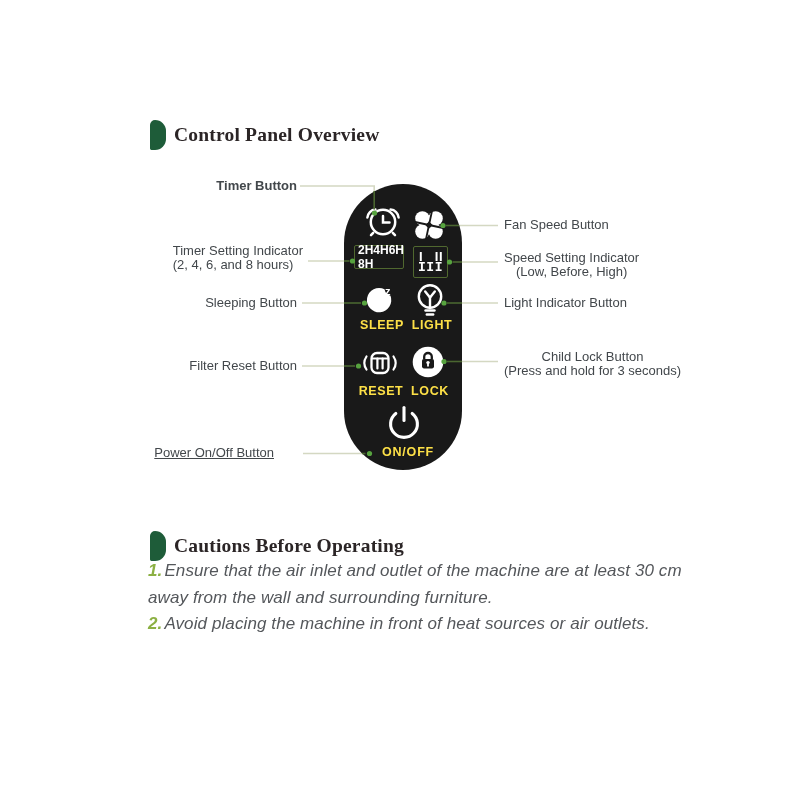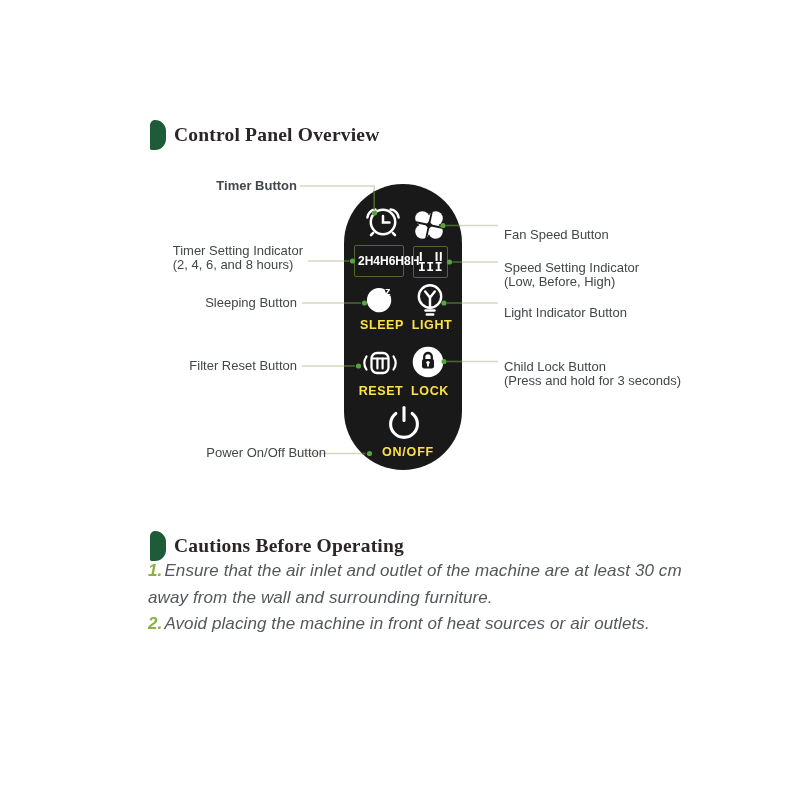--- a/index.html
+++ b/index.html
@@ -5,31 +5,31 @@
   html,body{margin:0;padding:0;background:#ffffff;}
   .page{position:relative;width:800px;height:800px;background:#ffffff;overflow:hidden;
         font-family:"Liberation Sans",sans-serif;}
   .abs{position:absolute;}
   
   .sec-head{display:flex;align-items:center;gap:8px;}
   .bookmark{width:16px;height:30px;background:#1e5c39;border-radius:7px 15px 15px 2px;}
   .sec-title{font-size:19.5px;font-weight:700;color:#2b2526;letter-spacing:.2px;font-family:Liberation Serif, serif;}
   
   .callout{font-size:13px;line-height:13.6px;color:#42474b;white-space:nowrap;}
-  .callout.right-col{text-align:left;margin-top:10px;}
+  .callout.right-col{text-align:center;}
   .callout.left-col{text-align:right;}
   .callout.left-col.multiline{text-align:left;}
   
   .panel{left:344px;top:184px;width:118px;height:286px;background:#191919;
          border-radius:59px;z-index:2;}
   .panel-text{position:absolute;color:#fde047;font-size:12.5px;font-weight:700;
               letter-spacing:.6px;text-align:center;}
   .ind-box{position:absolute;border:1.5px solid #50682f;border-radius:2px;box-sizing:border-box;}
-  .timer-box{left:10px;top:61px;width:50px;height:32px;display:grid;
-             grid-template-columns:1fr 1fr 1fr 1fr;align-content:center;justify-items:center;
+  .timer-box{left:10px;top:61px;width:50px;height:24px;display:grid;
+             grid-template-columns:1fr 1fr 1fr;align-content:center;justify-items:center;
              row-gap:1px;padding:1px 3px;}
   .timer-box span{color:#fff;font-size:12px;font-weight:700;line-height:13px;}
   .speed-box{left:69px;top:62px;width:35px;height:32px;}
   .speed-box span{position:absolute;color:#fff;font-size:13px;font-weight:700;
                   letter-spacing:.5px;}
   .lvl1{left:5px;top:2px;}
   .lvl2{right:4px;top:2px;}
   .lvl3{left:50%;transform:translateX(-50%);bottom:2px;font-family:Liberation Mono, monospace;}
   svg.lines{left:0;top:0;z-index:1;pointer-events:none;}
   svg.lines.over{z-index:3;}
@@ -182,21 +182,21 @@
 
   <div class="abs callout left-col multiline lbl-layer" style="right:497px;top:244px;">
     <div>Timer Setting Indicator</div>
     <div>(2, 4, 6, and 8 hours)</div>
   </div>
 
   <div class="abs callout left-col lbl-layer" style="right:503px;top:296px;">Sleeping Button</div>
 
   <div class="abs callout left-col lbl-layer" style="right:503px;top:359px;">Filter Reset Button</div>
 
-  <div class="abs callout left-col lbl-layer" style="right:474px;top:446px;">Power On/Off Button</div>
+  <div class="abs callout left-col lbl-layer" style="right:526px;top:446px;text-decoration:underline;">Power On/Off Button</div>
 
   <div class="abs callout right-col lbl-layer" style="left:504px;top:218px;">Fan Speed Button</div>
 
   <div class="abs callout right-col lbl-layer" style="left:504px;top:251px;">
     <div>Speed Setting Indicator</div>
     <div>(Low, Before, High)</div>
   </div>
 
   <div class="abs callout right-col lbl-layer" style="left:504px;top:296px;">Light Indicator Button</div>
 

